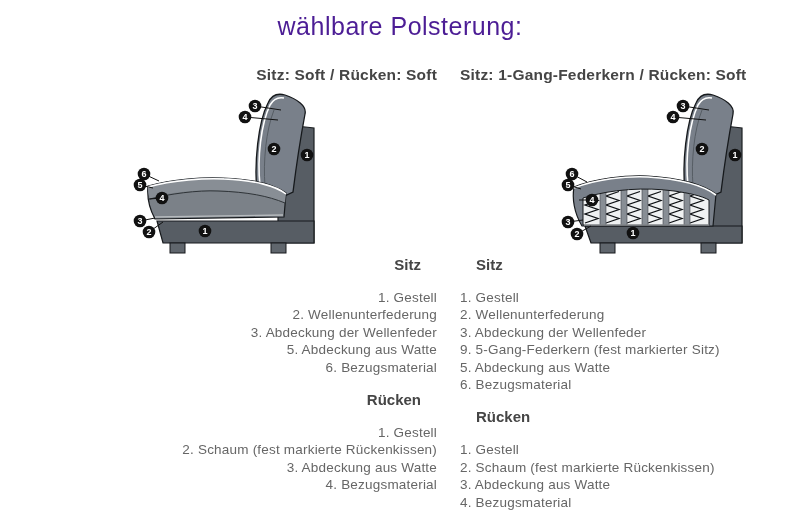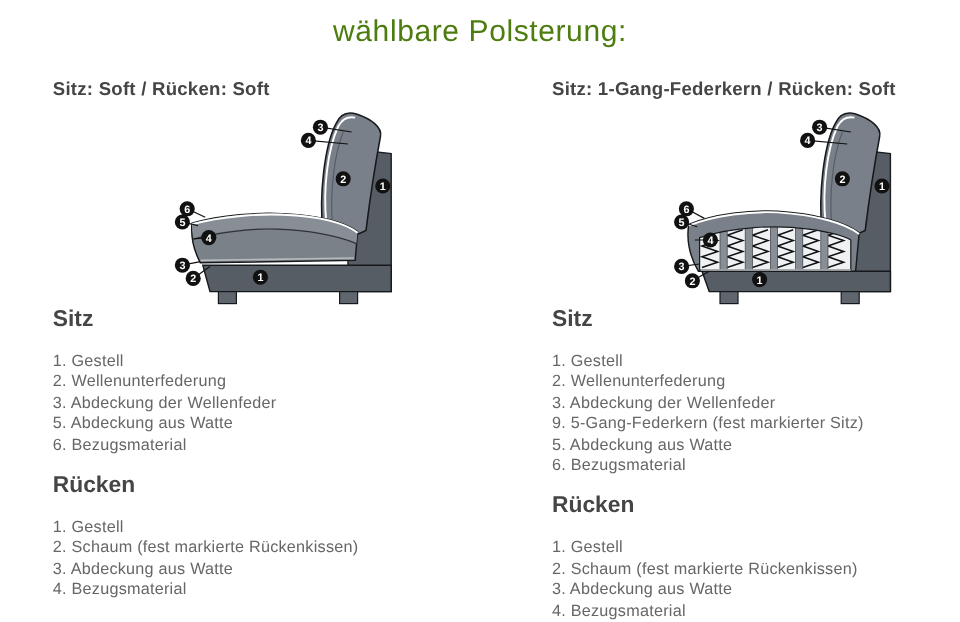--- a/index.html
+++ b/index.html
@@ -1,28 +1,28 @@
 <!DOCTYPE html>
 <html style="--sofa-dark: #575d64; --sofa-mid: #79808a; --sofa-light: #888e95; --foot-gray: #60666d; --spring-panel: #eff1f2; --callout-bg: #111111; --text-gray: #666666; --heading-gray: #454545; --title-gray: #333333; --background: #ffffff;"><head>
 <meta charset="utf-8">
 <style>
   html,body{margin:0;padding:0;background:#fff;}
   body{width:800px;height:518px;position:relative;overflow:hidden;
        font-family:"Liberation Sans",sans-serif;}
   .page-title{position:absolute;top:12px;left:0;right:0;margin:0;
-      text-align:center;font-size:25px;font-weight:200;color:#4d7c0f;
+      text-align:center;font-size:25px;font-weight:200;color:#4c1d95;
       letter-spacing:.5px;font-family:"Liberation Sans",sans-serif;}
   .col{position:absolute;top:60px;}
-  .col-left{left:44px;width:405px;}
+  .col-left{left:32px;width:405px;text-align:right;}
   .col-right{left:460px;width:330px;}
   .col-heading{margin:6px 0 0 0;font-size:15.5px;font-weight:bold;
       color:#454545;letter-spacing:.2px;}
   .sofa-wrap{margin:2px 0 0 96px;width:210px;height:170px;}
   .sofa-wrap svg{display:block;}
-  .list-heading{margin:0;font-size:19px;font-weight:bold;color:#454545;}
+  .list-heading{margin:16px;font-size:15px;font-weight:bold;color:#454545;}
   .sitz-heading{margin-top:0px;}
   .ruecken-heading{margin-top:15px;}
   ul.parts{list-style:none;margin:14px 0 0 0;padding:0;
       font-size:13.5px;line-height:17.4px;color:#666;letter-spacing:.2px;}
   .ruecken-list{margin-top:18px;}
   .callout-line{stroke:#111;stroke-width:1;}
   .callout-dot{fill:var(--callout-bg,#111);}
   .callout-num{fill:#fff;font-size:9px;font-weight:bold;
       font-family:"Liberation Sans",sans-serif;text-anchor:middle;}
 </style>

